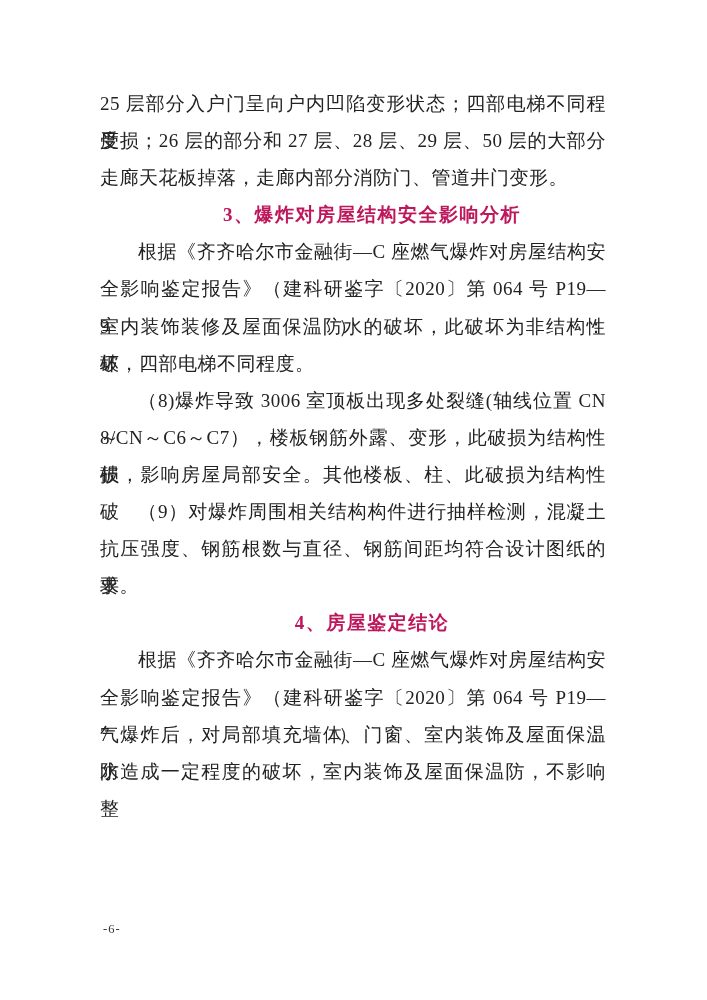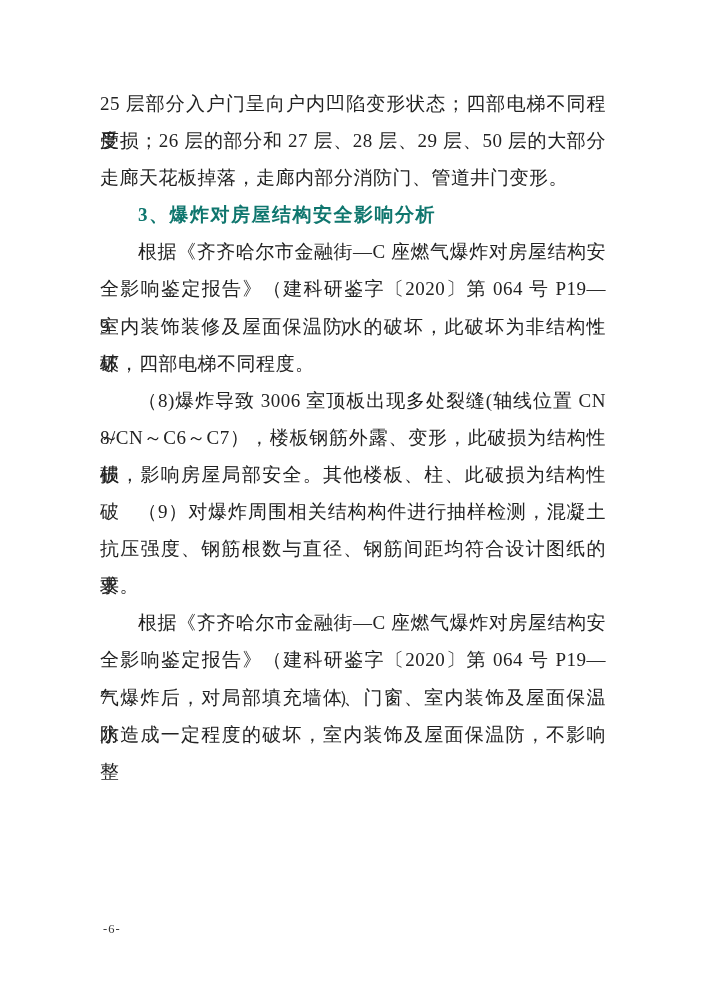--- a/index.html
+++ b/index.html
@@ -41,21 +41,22 @@
     white-space: normal;
     text-align: justify;
     text-align-last: justify;
   }
   .line.indent {
     text-indent: 2em;
   }
   .line.heading {
     font-weight: bold;
     letter-spacing: 1.5px;
-    color: #0f766e;
+    color: #be185d;
+    text-align: center;
   }
   .page-number {
     position: absolute;
     left: 103px;
     top: 922px;
     font-size: 12.5px;
     letter-spacing: 1px;
     color: #333333;
   }
 </style>
@@ -71,19 +72,20 @@
       <div class="line indent fill">根据《齐齐哈尔市金融街—C 座燃气爆炸对房屋结构安</div>
       <div class="line fill">全影响鉴定报告》（建科研鉴字〔2020〕第 064 号 P19—9）：</div>
       <div class="line fill">室内装饰装修及屋面保温防水的破坏，此破坏为非结构性破</div>
       <div class="line">坏，四部电梯不同程度。</div>
       <div class="line indent fill">（8)爆炸导致 3006 室顶板出现多处裂缝(轴线位置 CN～</div>
       <div class="line fill">8/CN～C6～C7），楼板钢筋外露、变形，此破损为结构性破</div>
       <div class="line fill">损，影响房屋局部安全。其他楼板、柱、此破损为结构性破</div>
       <div class="line indent fill">（9）对爆炸周围相关结构构件进行抽样检测，混凝土</div>
       <div class="line fill">抗压强度、钢筋根数与直径、钢筋间距均符合设计图纸的要</div>
       <div class="line">求。</div>
+      <div class="line heading indent">4、房屋鉴定结论</div>
       <div class="line indent fill">根据《齐齐哈尔市金融街—C 座燃气爆炸对房屋结构安</div>
       <div class="line fill">全影响鉴定报告》（建科研鉴字〔2020〕第 064 号 P19—7）：</div>
       <div class="line fill">气爆炸后，对局部填充墙体、门窗、室内装饰及屋面保温防</div>
       <div class="line fill">水造成一定程度的破坏，室内装饰及屋面保温防，不影响整</div>
     </div>
   <div class="page-number">-6-</div>
 </div>
 
 </body></html>

